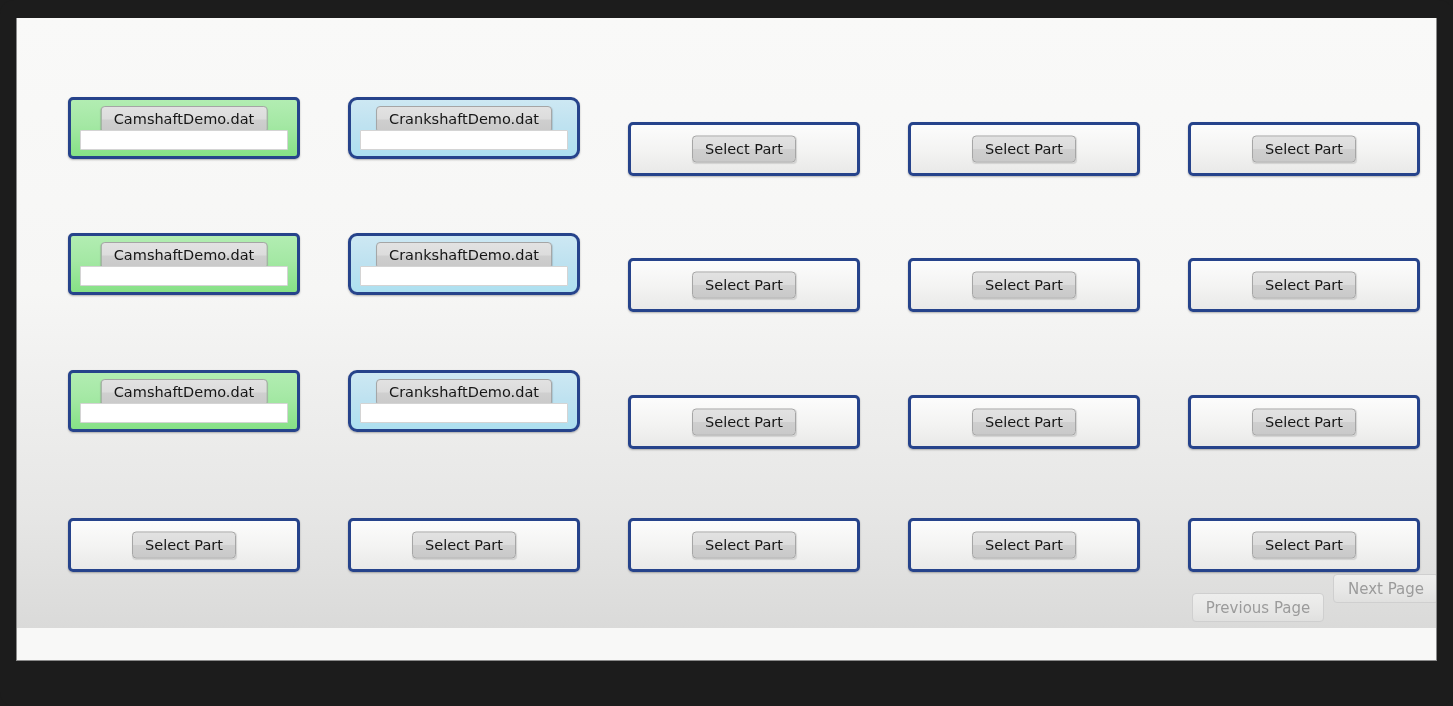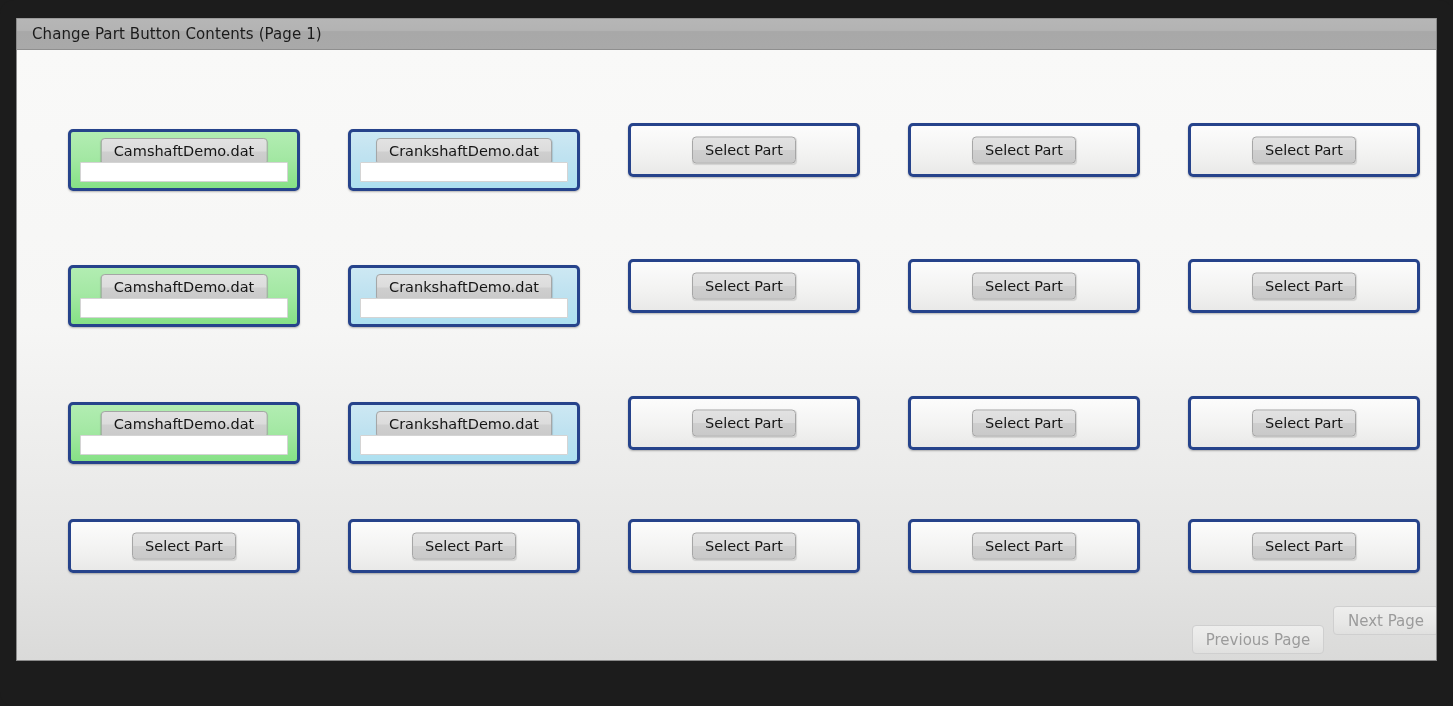--- a/index.html
+++ b/index.html
@@ -79,26 +79,28 @@
     width: 232px;
     height: 62px;
     box-sizing: border-box;
     border: 3px solid #26438b;
     border-radius: 5px;
     box-shadow: 0 1px 2px rgba(0,0,0,0.28);
   }
   .cell.empty {
     background: linear-gradient(to bottom, #fcfcfc 0%, #f3f3f2 55%, #e9e9e8 100%);
     height: 54px;
+    margin-top: 31px;
   }
   .cell.green {
     background: linear-gradient(to bottom, #b2edb2 0%, #a4e8a4 45%, #86e186 100%);
   }
   .cell.blue {
     background: linear-gradient(to bottom, #cde8f3 0%, #bfe2f0 45%, #ade0f0 100%);
+    border-radius: 9px;
   }
 
   .cell-btn {
     position: absolute;
     left: 50%;
     transform: translateX(-50%);
     top: 6px;
     padding: 4px 12px 5px 12px;
     background: linear-gradient(to bottom, #e2e2e2 0%, #dcdcdc 48%, #cfcfcf 52%, #c9c9c9 100%);
     border: 1px solid #a5a5a5;
@@ -150,23 +152,20 @@
   #previous-page-btn { left: 1175px; top: 575px; width: 132px; height: 29px; }
   #next-page-btn { left: 1316px; top: 556px; width: 106px; height: 29px; }
 </style>
 </head>
 <body>
 
 <div id="window-frame">
 
   <div id="dialog">
 
-    <div id="title-bar">
-      <div id="title-text">Change Part Button Contents (Page 1)</div>
-    </div>
 
     <div id="content">
 
       <div id="grid">
           <div class="cell green" style="left: 51px; top: 79px;">
             <div class="cell-btn">CamshaftDemo.dat</div>
             <div class="cell-input"></div>
           </div>
           <div class="cell blue" style="left: 331px; top: 79px;">
             <div class="cell-btn">CrankshaftDemo.dat</div>

